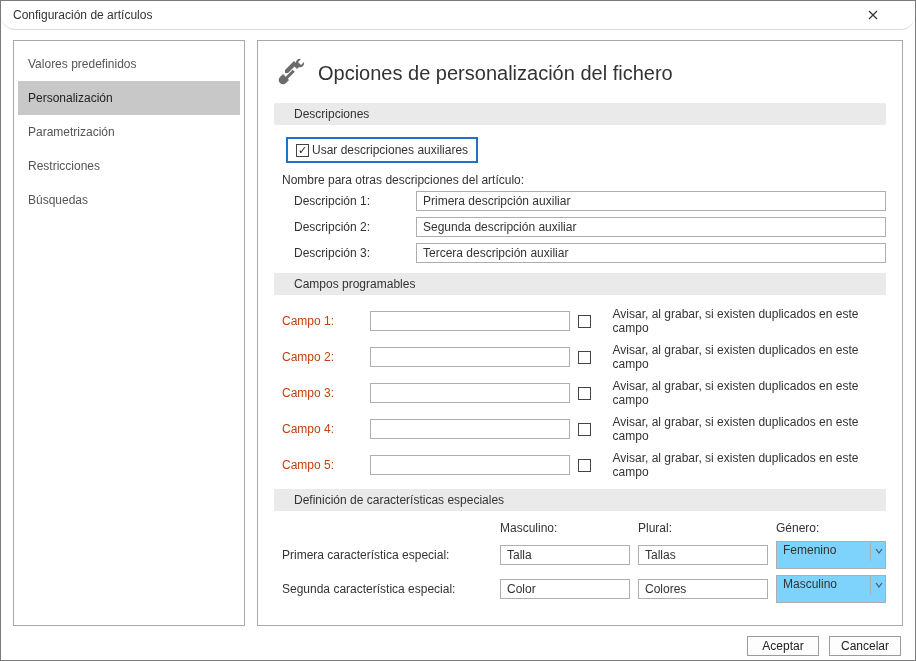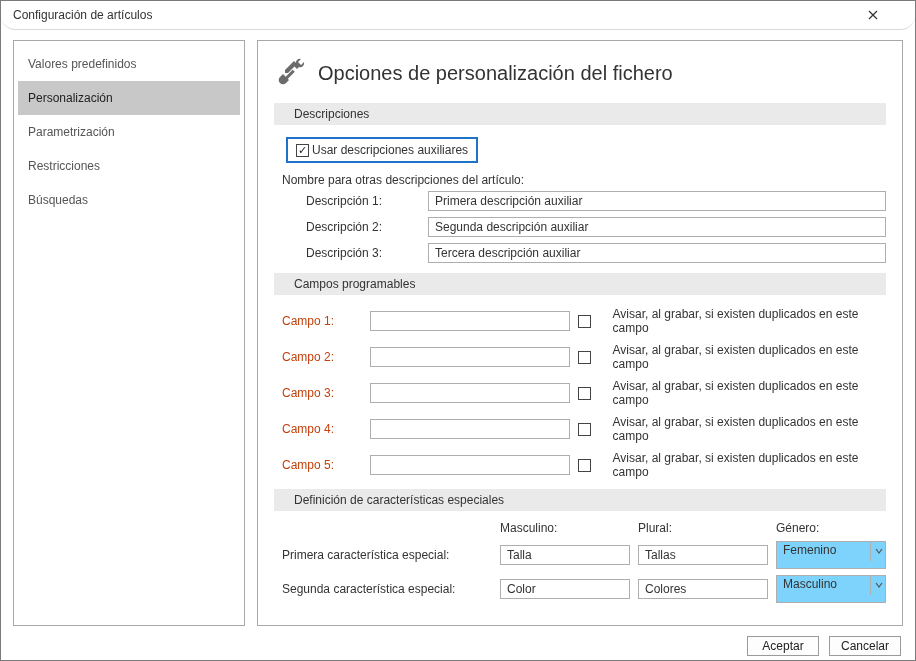--- a/index.html
+++ b/index.html
@@ -24,21 +24,21 @@
   .tools-icon { width: 32px; height: 32px; }
 
   .section-bar { background: #eaeaea; padding: 4px 20px; color: #333; margin-top: 6px; }
 
   .aux-check-box { display: inline-flex; align-items: center; gap: 3px; border: 2px solid #1e73c8; padding: 4px 8px; margin: 12px 0 6px 12px; }
   .chk { width: 13px; height: 13px; border: 1px solid #444; display: inline-flex; align-items: center; justify-content: center; cursor: pointer; background:#fff;}
   .chk.checked::after { content: "✓"; font-size: 11px; line-height: 1; color:#222; }
 
   .subhead { margin: 4px 0 4px 8px; color: #333; }
 
-  .desc-grid { display: grid; grid-template-columns: 120px 1fr; row-gap: 6px; column-gap: 6px; align-items: center; margin-left: 28px; margin-bottom: 10px; }
+  .desc-grid { display: grid; grid-template-columns: 120px 1fr; row-gap: 6px; column-gap: 6px; align-items: center; margin-left: 16px; margin-bottom: 10px; }
   .desc-grid .lbl { text-align: left; padding-left: 4px; color: #333; }
   .txt { width: 100%; height: 20px; border: 1px solid #aeaeae; padding: 1px 6px; background: #fff; color: #333; }
 
   .campos-grid { display: grid; grid-template-columns: 80px 200px 1fr; row-gap: 8px; column-gap: 8px; align-items: center; margin: 12px 0 10px 8px; }
   .campos-grid .lbl { color:#c2410c; }
   .warn { display: flex; align-items: center; gap: 22px; color: #333; }
 
   .defs { margin: 10px 0 0 8px; }
   .def-head { display: grid; grid-template-columns: 210px 130px 130px 110px; gap: 8px; margin-bottom: 6px; color:#333; }
   .def-row { display: grid; grid-template-columns: 210px 130px 130px 110px; gap: 8px; align-items: center; margin-bottom: 6px; }

